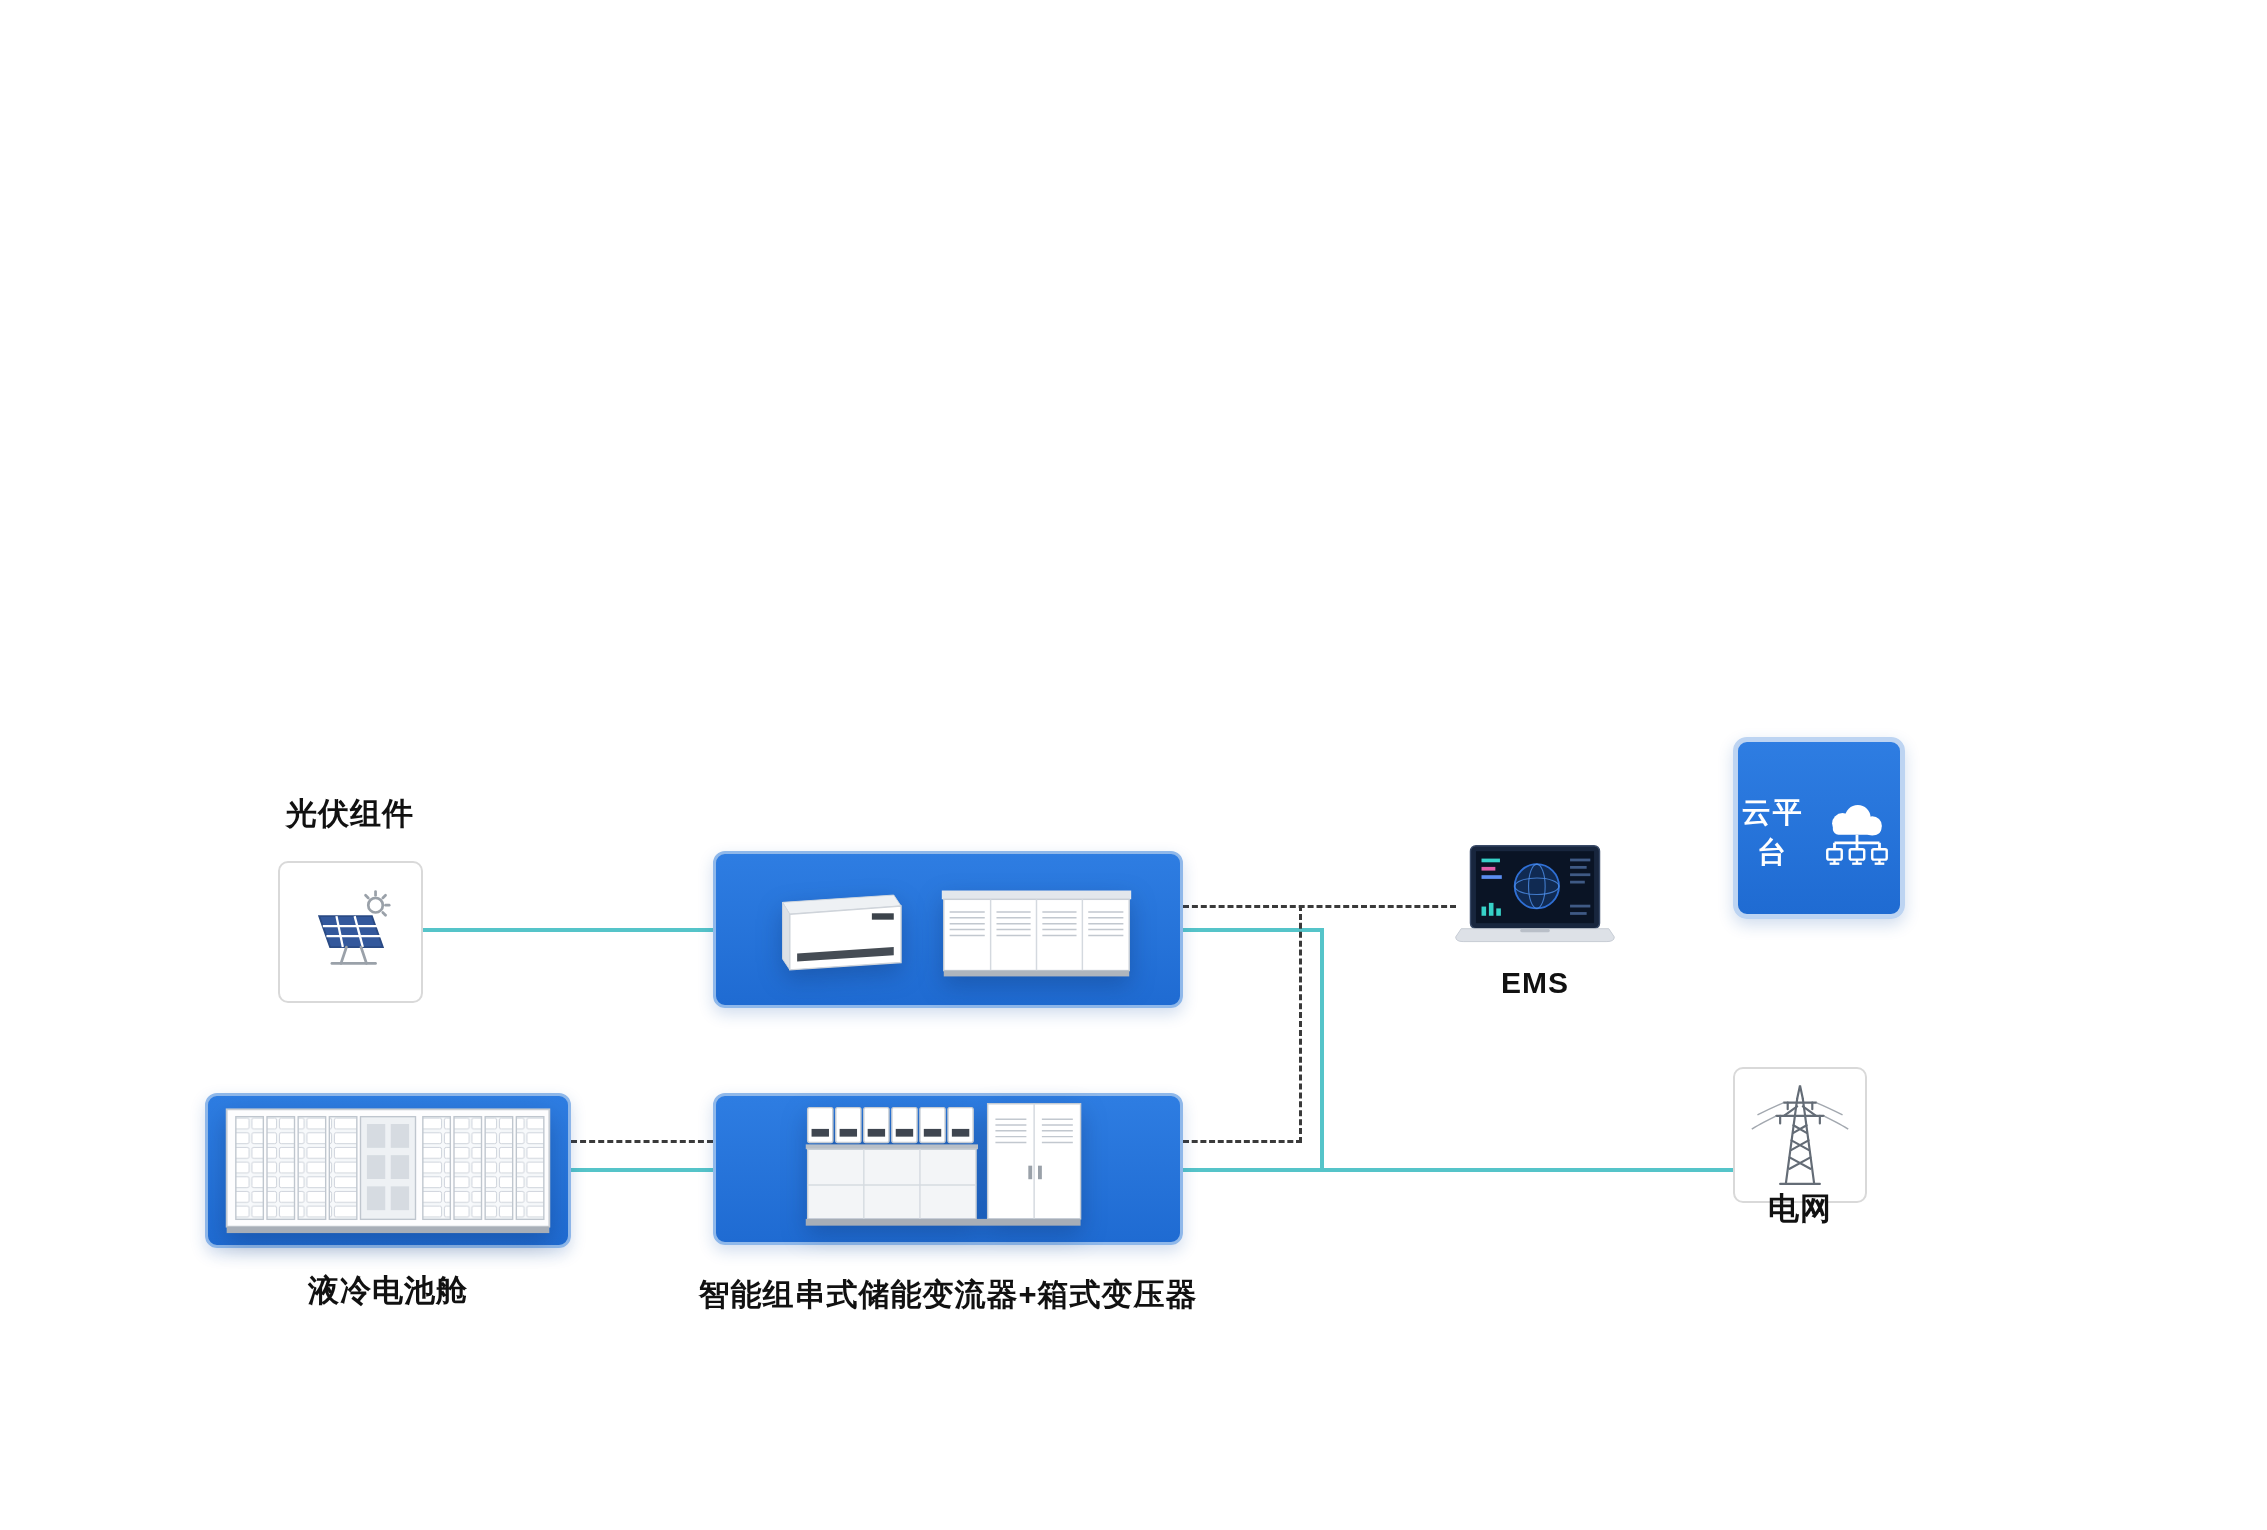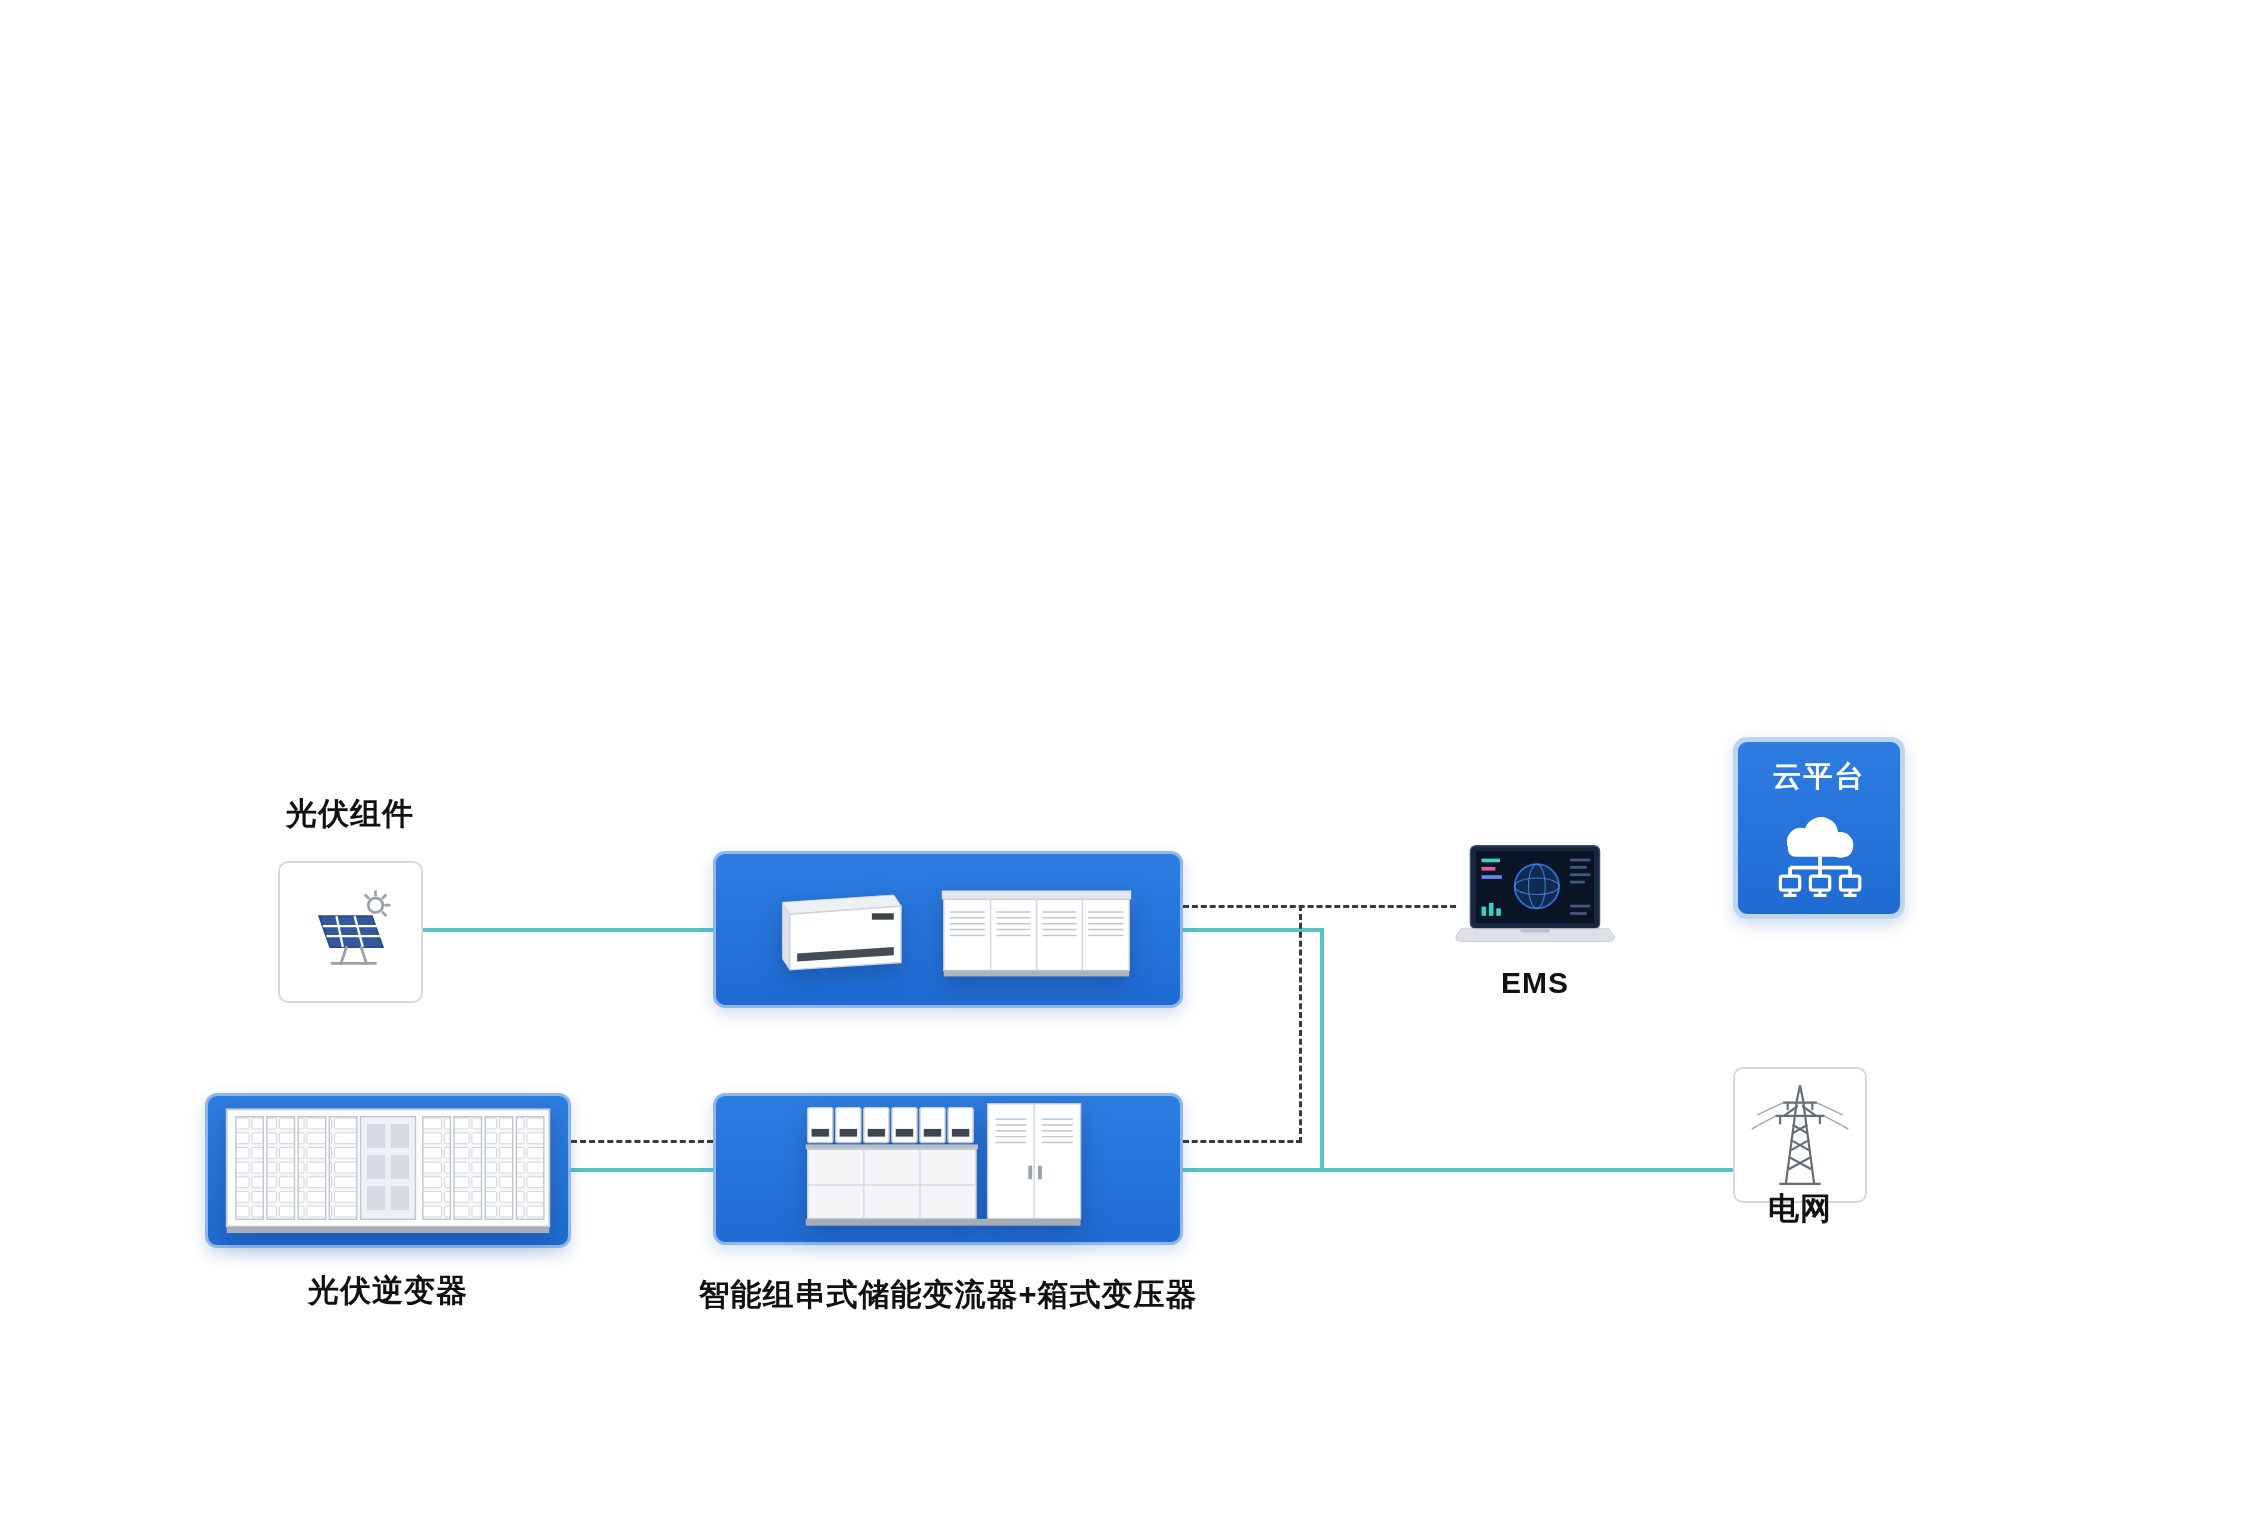--- a/index.html
+++ b/index.html
@@ -7,21 +7,21 @@
   body{font-family:"Liberation Sans","DejaVu Sans",sans-serif}
   .canvas{position:relative;width:2267px;height:1530px;background:#ffffff;overflow:hidden}
 
   .node{position:absolute}
   .card-white{background:#fff;border:2px solid var(--card-border-gray,#d9d9d9);border-radius:10px;
               display:flex;align-items:center;justify-content:center}
   .card-blue{background:linear-gradient(180deg,#2e7de2,var(--node-blue,#1f6bd2));
              border:3px solid var(--node-blue-border,#8fb8ea);border-radius:12px;
              display:flex;align-items:center;justify-content:center;
              box-shadow:0 6px 16px rgba(26,86,170,.20)}
-  .cloud-card{flex-direction:column;border:5px solid #bdd4f2;border-radius:14px;padding-top:10px;gap:4px}
+  .cloud-card{border:5px solid #bdd4f2;border-radius:14px;padding-top:10px;gap:4px}
 
   .label{position:absolute;font-weight:bold;font-size:31px;color:var(--label-color,#111);
          text-align:center;letter-spacing:1px;line-height:1.2}
   .cloud-label{position:static;font-weight:bold;font-size:29px;color:#fff;text-align:center;letter-spacing:2px}
 
   .pline-h{position:absolute;height:4px;background:var(--power-line-teal,#55c4c9)}
   .pline-v{position:absolute;width:4px;background:var(--power-line-teal,#55c4c9)}
   .sline-h{position:absolute;height:0;border-top:3px dashed var(--signal-line-dark,#3a3a3a)}
   .sline-v{position:absolute;width:0;border-left:3px dashed var(--signal-line-dark,#3a3a3a)}
 
@@ -179,21 +179,21 @@
         <rect x="157" y="24" width="20" height="26"></rect>
           <rect x="183" y="24" width="20" height="26"></rect>
         <rect x="157" y="58" width="20" height="26"></rect>
           <rect x="183" y="58" width="20" height="26"></rect>
         <rect x="157" y="92" width="20" height="26"></rect>
           <rect x="183" y="92" width="20" height="26"></rect>
       </g>
       <rect x="4" y="136" width="352" height="7" fill="#a7aeb7"></rect>
     </svg>
   </div>
-  <div class="label" style="left:238px;top:1272px;width:300px">光伏逆变器</div>
+  <div class="label" style="left:238px;top:1272px;width:300px">液冷电池舱</div>
 
   <div class="node card-blue" style="left:713px;top:1093px;width:470px;height:152px">
     <svg class="equip" viewBox="0 0 310 150" width="300">
       <g>
         <g fill="#ffffff" stroke="#c6ccd3" stroke-width="1.5">
           <rect x="10" y="12" width="26" height="36" rx="2"></rect>
           <rect x="39" y="12" width="26" height="36" rx="2"></rect>
           <rect x="68" y="12" width="26" height="36" rx="2"></rect>
           <rect x="97" y="12" width="26" height="36" rx="2"></rect>
           <rect x="126" y="12" width="26" height="36" rx="2"></rect>

